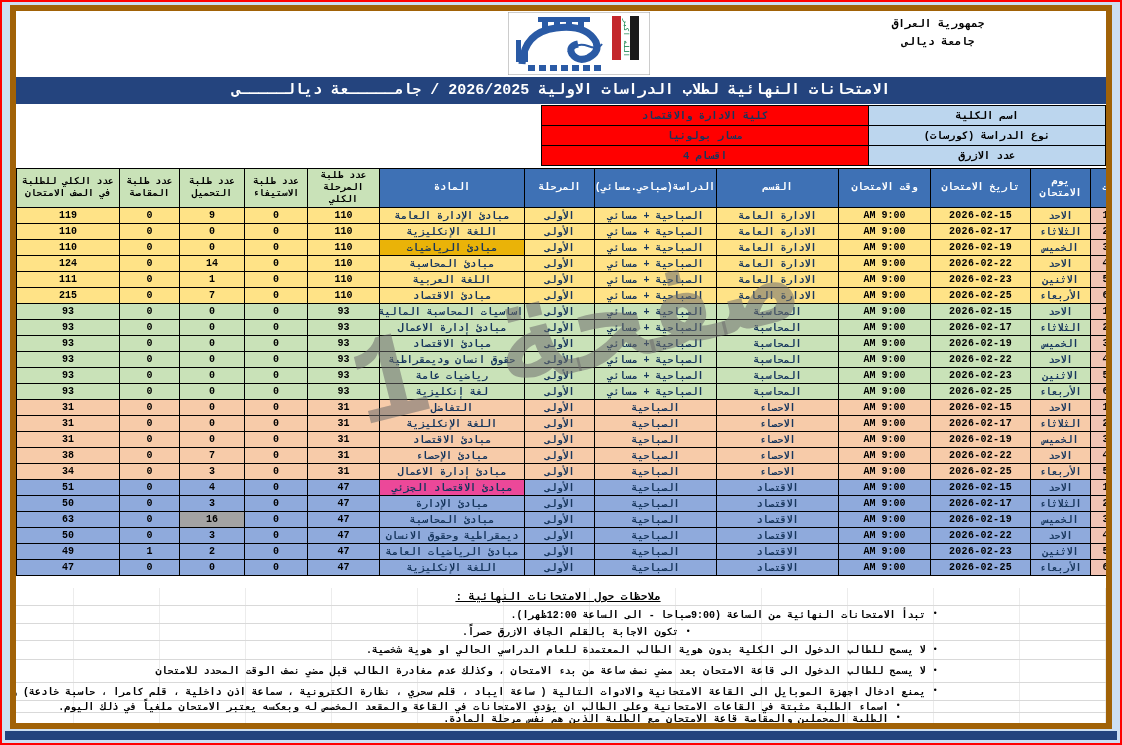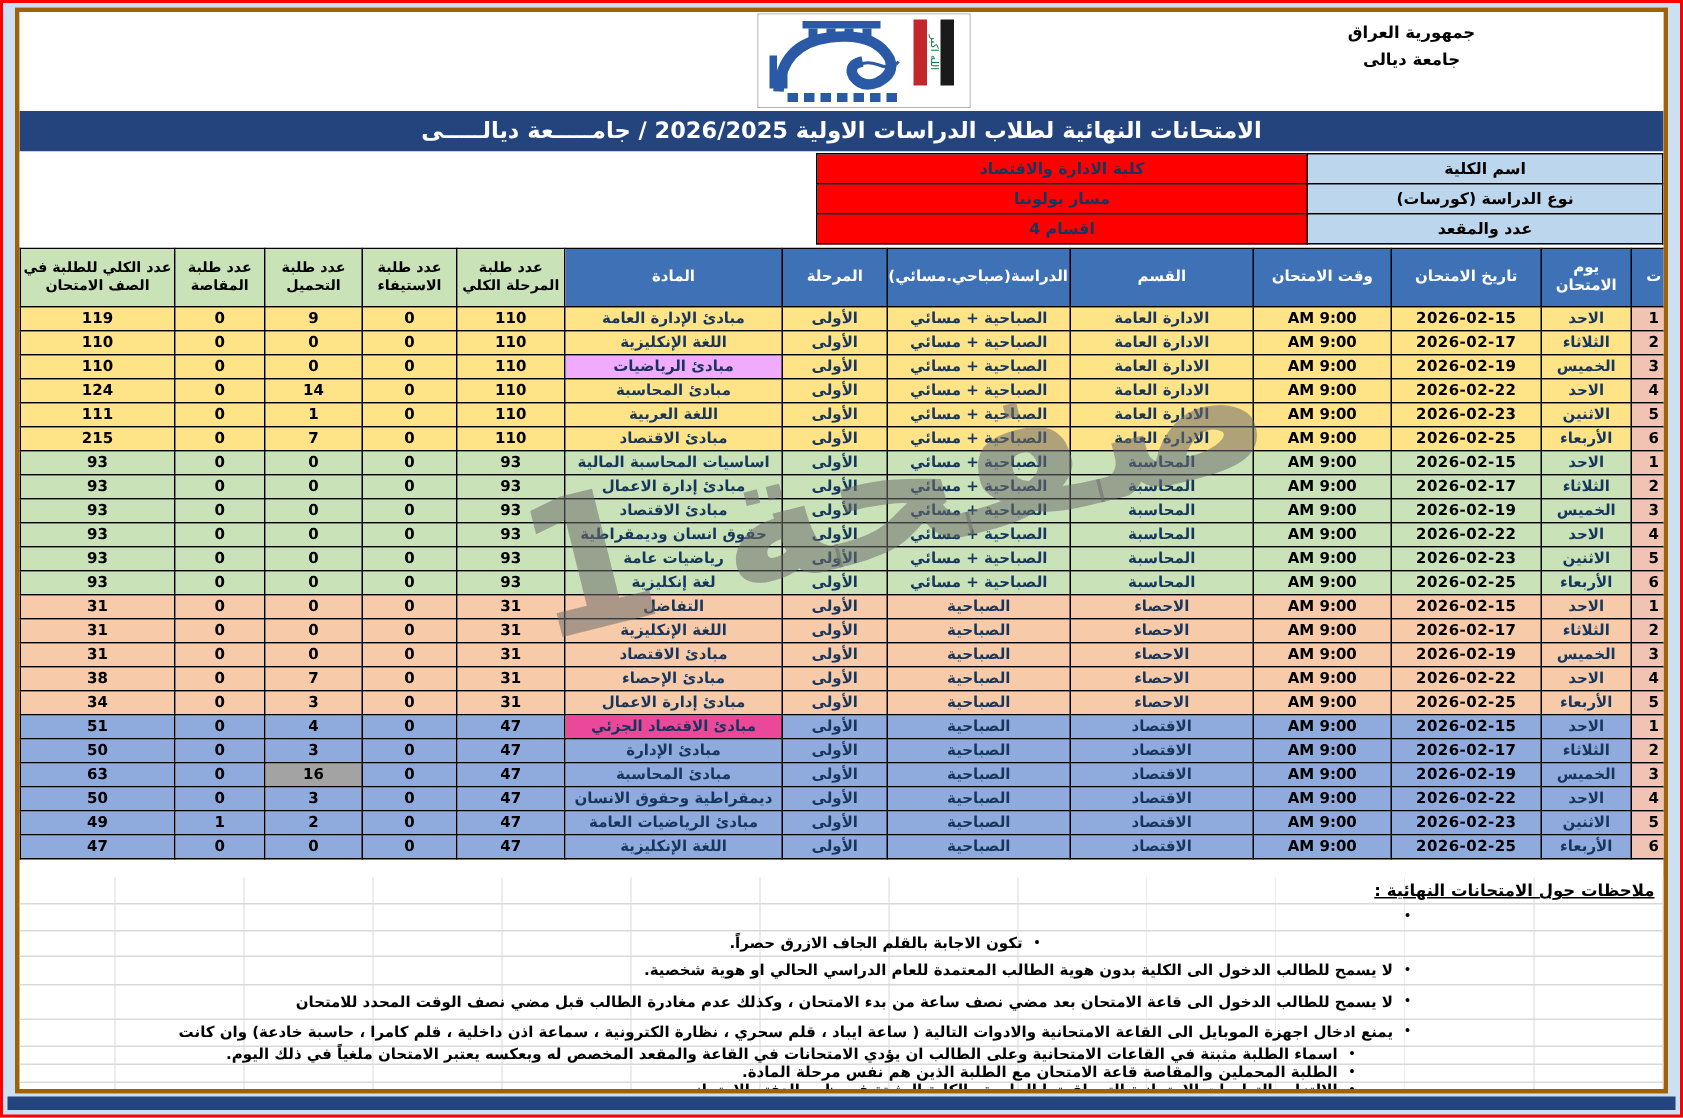--- a/index.html
+++ b/index.html
@@ -4,21 +4,21 @@
 <style>
   html,body{margin:0;padding:0;}
   body{
     width:1122px;height:745px;position:relative;overflow:hidden;
     background:#CDDFF2;
     font-family:"DejaVu Sans",sans-serif;
   }
   .frame{position:absolute;inset:0;border:2px solid #FF0000;background:#CDDFF2;box-sizing:border-box;}
   .page{
     position:absolute;top:3px;left:8px;right:8px;bottom:14px;
-    background:#ffffff;border:3px solid #a16207;box-sizing:border-box;overflow:hidden;
+    background:#ffffff;border:6px solid #a16207;box-sizing:border-box;overflow:hidden;font-family:Liberation Mono, monospace;
   }
   
   .top-strip{position:relative;height:66px;background:#fff;}
   .gov-text{
     position:absolute;top:5px;right:18px;width:300px;text-align:center;
     font-size:11px;font-weight:bold;color:#000;line-height:1.6;direction:rtl;
   }
   .logo{position:absolute;left:492px;top:1px;width:142px;height:63px;}
   
   .title-bar{
@@ -46,20 +46,21 @@
   
   .watermark{
     position:absolute;left:330px;top:245px;z-index:6;pointer-events:none;
     font-size:125px;font-weight:bold;color:rgba(110,110,110,0.55);
     transform:rotate(-14deg);direction:rtl;white-space:nowrap;
   }
   
   .notes-zone{
     position:relative;margin-top:12px;direction:rtl;
     background-image:repeating-linear-gradient(to left,#ececec 0,#ececec 1px,transparent 1px,transparent 86px);
+    text-align:center;
   }
   .notes-title{
     font-size:11px;font-weight:bold;color:#000;text-decoration:underline;
     padding:2px 6px 1px 0;border-bottom:1px solid #d9d9d9;height:14px;line-height:14px;
   }
   .note-row{display:flex;align-items:center;border-bottom:1px solid #d9d9d9;direction:rtl;}
   .note-row .bullet{font-size:9px;margin-left:7px;color:#000;line-height:1;}
   .note-row .note-text{font-size:10px;font-weight:bold;color:#000;white-space:nowrap;}
   
   .bottom-bar{position:absolute;left:3px;right:3px;bottom:3px;height:9px;background:#24447E;}
@@ -109,21 +110,21 @@
         <tbody>
             <tr>
           <td class="info-label">اسم الكلية</td>
           <td class="info-value">كلية الادارة والاقتصاد</td>
         </tr>
         <tr>
           <td class="info-label">نوع الدراسة (كورسات)</td>
           <td class="info-value">مسار بولونيا</td>
         </tr>
         <tr>
-          <td class="info-label">عدد والمقعد</td>
+          <td class="info-label">عدد الازرق</td>
           <td class="info-value">اقسام 4</td>
         </tr>
       </tbody>
         </table>
     </div>
 
     <table class="exam-table">
       <colgroup>
         <col style="width:30px">
           <col style="width:60px">
@@ -188,21 +189,21 @@
             <td class="cell-num" style="background: rgb(255, 227, 135);">110</td>
           </tr>
           <tr>
             <td class="cell-n" style="background: rgb(241, 195, 179);">3</td>
             <td class="cell-ar" style="background: rgb(255, 227, 135);">الخميس</td>
             <td class="cell-date" style="background: rgb(255, 227, 135);">2026-02-19</td>
             <td class="cell-time" style="background: rgb(255, 227, 135);">AM 9:00</td>
             <td class="cell-ar" style="background: rgb(255, 227, 135);">الادارة العامة</td>
             <td class="cell-ar" style="background: rgb(255, 227, 135);">الصباحية  + مسائي</td>
             <td class="cell-ar" style="background: rgb(255, 227, 135);">الأولى</td>
-            <td class="cell-ar" style="background: #f0abfc;">مبادئ الرياضيات</td>
+            <td class="cell-ar" style="background: #eab308;">مبادئ الرياضيات</td>
             <td class="cell-num" style="background: rgb(255, 227, 135);">110</td>
             <td class="cell-num" style="background: rgb(255, 227, 135);">0</td>
             <td class="cell-num" style="background: rgb(255, 227, 135);">0</td>
             <td class="cell-num" style="background: rgb(255, 227, 135);">0</td>
             <td class="cell-num" style="background: rgb(255, 227, 135);">110</td>
           </tr>
           <tr>
             <td class="cell-n" style="background: rgb(241, 195, 179);">4</td>
             <td class="cell-ar" style="background: rgb(255, 227, 135);">الاحد</td>
             <td class="cell-date" style="background: rgb(255, 227, 135);">2026-02-22</td>
@@ -505,20 +506,21 @@
         </tbody>
     </table>
 
     <div class="watermark">صفحة 1</div>
 
     <div class="notes-zone">
       <div class="notes-title">ملاحظات حول الامتحانات النهائية :</div>
       <div>
           <div class="note-row" style="height: 17px; padding-right: 168px;">
             <span class="bullet">•</span>
+            <span class="note-text">تبدأ الامتحانات النهائية  من الساعة (9:00صباحا - الى الساعة 12:00ظهرا).</span>
           </div>
           <div class="note-row" style="height: 16px; padding-right: 415px;">
             <span class="bullet">•</span>
             <span class="note-text">تكون الاجابة بالقلم الجاف الازرق حصراً.</span>
           </div>
           <div class="note-row" style="height: 18px; padding-right: 168px;">
             <span class="bullet">•</span>
             <span class="note-text">لا يسمح للطالب الدخول الى الكلية بدون هوية الطالب المعتمدة للعام الدراسي الحالي او هوية شخصية.</span>
           </div>
           <div class="note-row" style="height: 22px; padding-right: 168px;">

